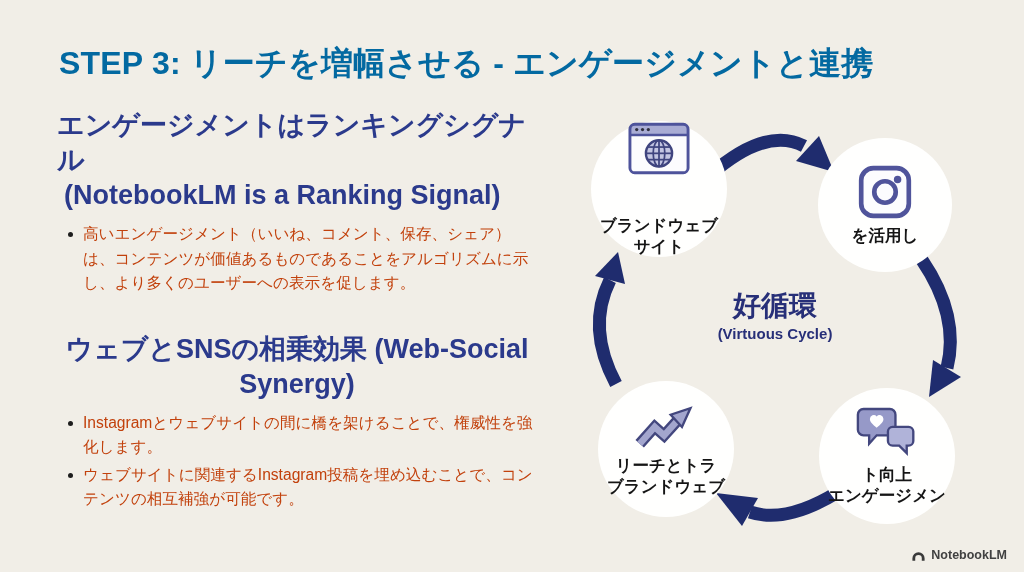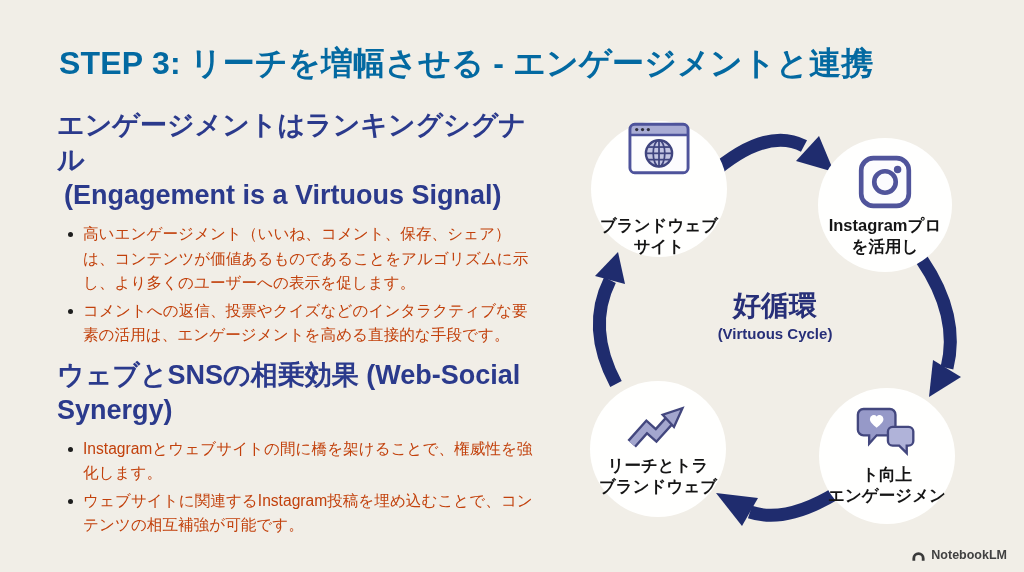--- a/index.html
+++ b/index.html
@@ -14,32 +14,32 @@
   .title {
     position:absolute; left:59px; top:42px;
     font-size:32px; font-weight:700; color:#0369a1; letter-spacing:.2px;
   }
   .leftcol { position:absolute; left:57px; top:108px; width:480px; }
   .sec-h { color:#2B3A8C; font-weight:800; font-size:27px; line-height:1.3; }
   .sec-h .en { display:block; padding-left:7px; }
   .bullets { list-style:none; margin:9px 0 0 0; padding:0 0 0 11px; }
   .bullets li { display:flex; gap:10px; font-size:15.6px; line-height:1.57; color:#c2410c; margin-bottom:3px; }
   .bullets .dot { flex:none; width:5px; height:5px; border-radius:50%; background:#1d1d1d; margin-top:10px; }
-  .sec2-h { margin-top:10px; }
+  .sec2-h { margin-top:36px;text-align:center; }
   .bullets.second { }
 
   .diagram { position:absolute; left:570px; top:120px; width:430px; height:420px; }
   .arrows { position:absolute; left:0; top:0; }
   .node {
     position:absolute; border-radius:50%; background:#FFFFFE;
     display:flex; flex-direction:column; align-items:center; justify-content:center; gap:5px;
   }
   .node-tl { left:21px;  top:1px;   width:136px; height:136px;gap:40px; }
   .node-tr { left:248px; top:18px;  width:134px; height:134px; }
-  .node-bl { left:20px;  top:261px; width:136px; height:136px; }
+  .node-bl { left:28px;  top:261px; width:136px; height:136px; }
   .node-br { left:249px; top:268px; width:136px; height:136px; }
   .node-label { font-size:16.5px; font-weight:800; color:#151515; text-align:center; line-height:1.27; }
   .node-label span { display:block; }
   .center-label {
     position:absolute; left:75px; top:168px; width:260px; text-align:center;
     color:#272F78; font-weight:800; line-height:1.3;
   }
   .center-jp { font-size:28px; display:block; }
   .center-en { font-size:15px; display:block; }
 
@@ -50,30 +50,26 @@
   }
 </style>
 </head>
 <body>
 
 <div class="title">STEP 3: リーチを増幅させる - エンゲージメントと連携</div>
 
 <div class="leftcol">
   <div class="sec-h">
     <span class="jp">エンゲージメントはランキングシグナル</span>
-    <span class="en">(Engagement is a Virtuous Signal)</span>
+    <span class="en">(NotebookLM is a Ranking Signal)</span>
   </div>
   <ul class="bullets">
     <li>
       <span class="dot"></span>
       <span>高いエンゲージメント（いいね、コメント、保存、シェア）は、コンテンツが価値あるものであることをアルゴリズムに示し、より多くのユーザーへの表示を促します。</span>
-    </li>
-    <li>
-      <span class="dot"></span>
-      <span>コメントへの返信、投票やクイズなどのインタラクティブな要素の活用は、エンゲージメントを高める直接的な手段です。</span>
     </li>
   </ul>
 
   <div class="sec-h sec2-h">ウェブとSNSの相乗効果 (Web-Social Synergy)</div>
   <ul class="bullets second">
     <li>
       <span class="dot"></span>
       <span>Instagramとウェブサイトの間に橋を架けることで、権威性を強化します。</span>
     </li>
     <li>
@@ -121,21 +117,20 @@
     </div>
   </div>
 
   <div class="node node-tr">
     <svg width="56" height="56" viewBox="0 0 60 60">
       <rect x="4.5" y="4.5" width="51" height="51" rx="13" fill="#FCFCFE" stroke="#50549B" stroke-width="5"></rect>
       <circle cx="30" cy="30" r="11.5" fill="none" stroke="#50549B" stroke-width="5"></circle>
       <circle cx="43.5" cy="16.5" r="4" fill="#50549B"></circle>
     </svg>
     <div class="node-label">
-      <span>Instagramプロ</span>
       <span>を活用し</span>
     </div>
   </div>
 
   <div class="node node-bl">
     <svg width="62" height="48" viewBox="0 0 66 50">
       <path d="M5 44 L21 26 L31 35 L49 15" fill="none" stroke="#43477E" stroke-width="12"></path>
       <path d="M5 44 L21 26 L31 35 L49 15" fill="none" stroke="#A3A6CE" stroke-width="7"></path>
       <polygon points="59,6 50,26 38,13" fill="#A3A6CE" stroke="#43477E" stroke-width="2.5"></polygon>
     </svg>

